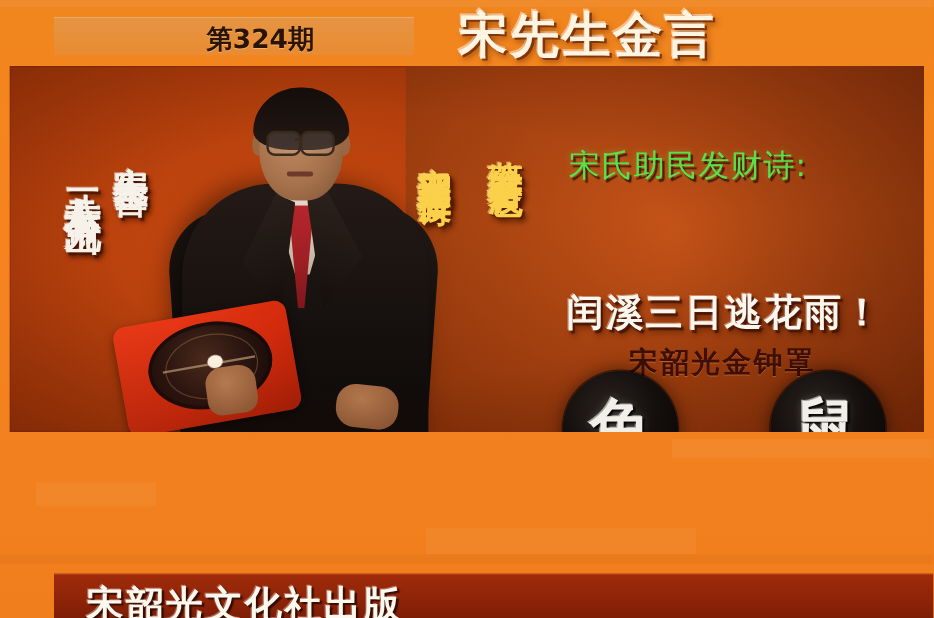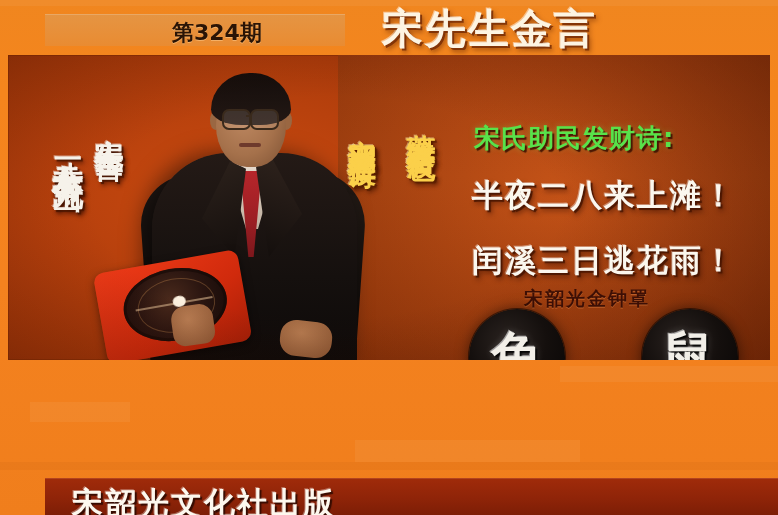--- a/index.html
+++ b/index.html
@@ -176,34 +176,34 @@
     text-shadow:2px 2px 1px rgba(90,30,0,.9),3px 4px 4px rgba(60,18,0,.6),-1px -1px 0 rgba(255,240,170,.55);
   }
   #v-jinyan-title{left:86px;top:60px;font-size:29px;letter-spacing:3px;}
   #v-jinyan-body{left:44px;top:78px;font-size:31px;letter-spacing:4px;}
   #v-luopan{left:339px;top:62px;font-size:28px;letter-spacing:3px;}
   #v-bose{left:398px;top:56px;font-size:29px;letter-spacing:3px;}
 
   
   #poem-title{
     position:absolute;left:466px;top:66px;
-    font-size:26px;font-weight:bold;color:#58e24a;
+    font-size:26px;font-weight:normal;color:#58e24a;
     letter-spacing:1px;white-space:nowrap;
     text-shadow:2px 2px 1px rgba(60,15,0,.9),0 0 6px rgba(120,255,100,.35);
   }
   .poem-line{
     position:absolute;left:464px;white-space:nowrap;
     font-size:31px;font-weight:bold;color:#fbf7ee;letter-spacing:2px;
     text-shadow:2px 2px 1px rgba(70,20,0,.9),3px 4px 5px rgba(50,12,0,.55),-1px -1px 0 rgba(255,255,255,.4);
   }
   #poem-l1{top:120px;}
   #poem-l2{top:185px;}
   #jinzhongzhao{
     position:absolute;left:516px;top:231px;
-    font-size:19px;font-weight:bold;color:#3d0f05;letter-spacing:2px;
+    font-size:24px;font-weight:bold;color:#3d0f05;letter-spacing:2px;
     white-space:nowrap;text-shadow:0 1px 0 rgba(255,160,90,.35);
   }
   .zodiac{
     position:absolute;top:254px;width:96px;height:96px;border-radius:50%;
     background:radial-gradient(circle at 40% 34%, #2a2320 0%, #140f0d 46%, #060404 100%);
     box-shadow:0 0 14px rgba(0,0,0,.55), 0 0 0 1px rgba(0,0,0,.5);
   }
   .zodiac span{
     position:absolute;inset:0;display:flex;align-items:center;justify-content:center;
     font-size:52px;font-weight:bold;color:#f2efe8;
@@ -283,21 +283,20 @@
     </div>
 
     <div class="vignette"></div>
 
     <div class="vtext silver" id="v-jinyan-title">宋先生金言：</div>
     <div class="vtext silver" id="v-jinyan-body">三八左右带九出！</div>
     <div class="vtext gold" id="v-luopan">宋韶光罗盘看波诗：</div>
     <div class="vtext gold" id="v-bose">蓝绿发财看波色</div>
 
     <div id="poem-title">宋氏助民发财诗:</div>
-    <div class="poem-line" id="poem-l1">半夜二八来上滩！</div>
     <div class="poem-line" id="poem-l2">闰溪三日逃花雨！</div>
     <div id="jinzhongzhao">宋韶光金钟罩</div>
 
     <div class="zodiac" id="zodiac-1">
       <span>兔</span>
     </div>
     <div class="zodiac" id="zodiac-2">
       <span>鼠</span>
     </div>
   </div>

